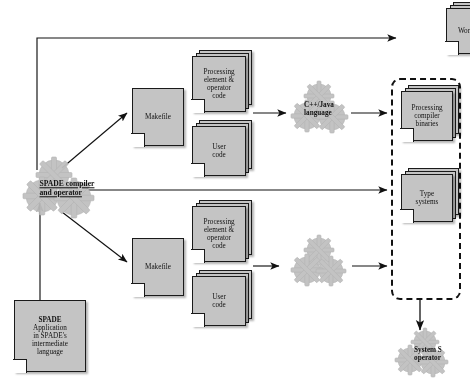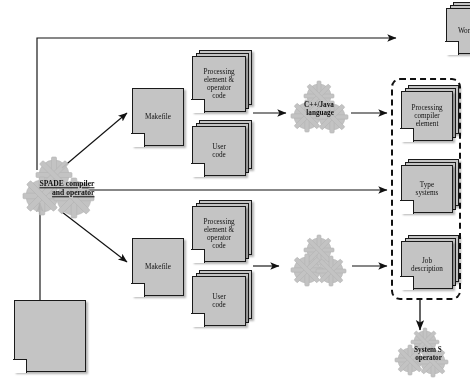--- a/index.html
+++ b/index.html
@@ -36,21 +36,21 @@
   .stack .back1{
     position:absolute;left:3.5px;top:-3px;right:-3px;bottom:3.5px;
     background:#c4c4c4;border:1.2px solid #1a1a1a;
   }
 
   
   .gearnode{position:absolute;}
   .gearnode svg{position:absolute;left:0;top:0;overflow:visible;}
   .gearnode .glabel{
     position:absolute;left:50%;top:50%;transform:translate(-50%,-50%);
-    text-align:right;white-space:nowrap;line-height:1.15;z-index:5;
+    text-align:left;white-space:nowrap;line-height:1.15;z-index:5;
     color:#111;
   }
 
   
   .dashbox{
     position:absolute;box-sizing:border-box;
     border:2.2px dashed #111;border-radius:9px;background:transparent;
   }
 
   .t7{font-size:7.2px;}
@@ -108,20 +108,27 @@
     <g>
       <path d="M420,300 L420,330" stroke="#111" stroke-width="1.3" fill="none" marker-end="url(#ah)"></path>
     </g>
   </svg>
 
   <div class="dashbox" style="left:391px;top:78px;width:70px;height:222px;"></div>
 
   <div class="doc" style="left:14px;top:300px;width:72px;height:72px;">
     <div class="sheet"></div>
     <div class="fold"></div>
+    <div class="label t7">
+      <div class="bold">SPADE</div>
+      <div>Application</div>
+      <div>in SPADE's</div>
+      <div>intermediate</div>
+      <div>language</div>
+    </div>
   </div>
 
   <div class="gearnode" style="left:12px;top:158px;width:110px;height:62px;">
     <svg width="110" height="62" viewBox="0 0 110 62">
       <g fill="#c0c0c0" stroke="#b0b0b0" stroke-width="0.6" opacity="0.95">
         <circle cx="42" cy="17" r="15"></circle>
           <circle cx="42" cy="17" r="5" fill="#ffffff" stroke="none"></circle>
         <circle cx="30" cy="38" r="16"></circle>
           <circle cx="30" cy="38" r="5.5" fill="#ffffff" stroke="none"></circle>
         <circle cx="62" cy="40" r="17"></circle>
@@ -293,45 +300,35 @@
   </div>
 
   <div class="doc stack" style="left:401px;top:91px;width:52px;height:50px;">
     <div class="back2"></div>
     <div class="back1"></div>
     <div class="sheet"></div>
     <div class="fold"></div>
     <div class="label t7">
       <div>Processing</div>
       <div>compiler</div>
-      <div>element</div>
-    </div>
-  </div>
-
-  <div class="doc stack" style="left:401px;top:165px;width:52px;height:48px;">
+      <div>binaries</div>
+    </div>
+  </div>
+
+  <div class="doc stack" style="left:401px;top:174px;width:52px;height:48px;">
     <div class="back2"></div>
     <div class="back1"></div>
     <div class="sheet"></div>
     <div class="fold"></div>
     <div class="label t7">
       <div>Type</div>
       <div>systems</div>
     </div>
   </div>
 
-  <div class="doc stack" style="left:401px;top:241px;width:52px;height:48px;">
-    <div class="back2"></div>
-    <div class="back1"></div>
-    <div class="sheet"></div>
-    <div class="fold"></div>
-    <div class="label t7">
-      <div>Job</div>
-      <div>description</div>
-    </div>
-  </div>
 
   <div class="gearnode" style="left:389px;top:330px;width:64px;height:54px;">
     <svg width="64" height="54" viewBox="0 0 64 54">
       <g fill="#c0c0c0" stroke="#b0b0b0" stroke-width="0.6" opacity="0.95">
         <circle cx="36" cy="12" r="11"></circle>
           <circle cx="36" cy="12" r="3.8" fill="#ffffff" stroke="none"></circle>
         <circle cx="21" cy="30" r="12"></circle>
           <circle cx="21" cy="30" r="4" fill="#ffffff" stroke="none"></circle>
         <circle cx="44" cy="32" r="12"></circle>
           <circle cx="44" cy="32" r="4" fill="#ffffff" stroke="none"></circle>

